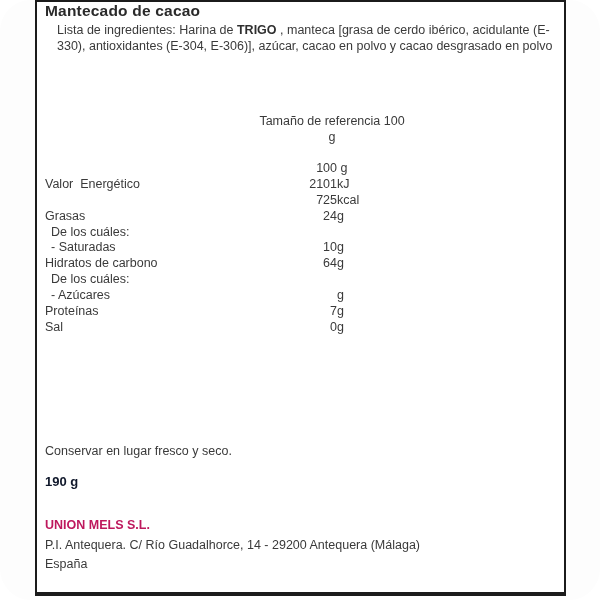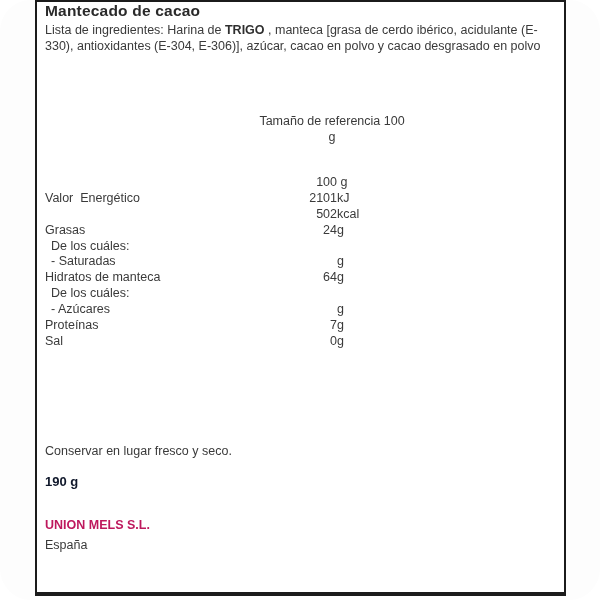--- a/index.html
+++ b/index.html
@@ -32,21 +32,21 @@
     left: 8px;
     top: 0px;
     font-size: 15.5px;
     font-weight: bold;
     color: #2a2a2a;
     letter-spacing: 0.2px;
     white-space: nowrap;
   }
   .ingredients {
     position: absolute;
-    left: 8px;
+    left: 20px;
     top: 20px;
     width: 502px;
     font-size: 12.5px;
     line-height: 16px;
   }
   .ingredients .bold {
     font-weight: bold;
     color: #2f2f2f;
   }
   .serving {
@@ -54,21 +54,21 @@
     left: 140px;
     top: 112px;
     width: 310px;
     text-align: center;
     font-size: 12.5px;
     line-height: 15.5px;
   }
   .nutrition {
     position: absolute;
     left: 0px;
-    top: 173px;
+    top: 159px;
     width: 100%;
   }
   .nrow {
     position: relative;
     height: 15.9px;
     font-size: 12.5px;
   }
   .nlabel {
     position: absolute;
     left: 8px;
@@ -137,37 +137,38 @@
       <div class="nrow">
         <span class="namount">100</span>
           <span class="nunit"> g</span>
       </div>
       <div class="nrow">
         <span class="nlabel">Valor  Energético</span>
           <span class="namount">2101</span>
           <span class="nunit">kJ</span>
       </div>
       <div class="nrow">
-        <span class="namount">502</span>
+        <span class="namount">725</span>
           <span class="nunit">kcal</span>
       </div>
       <div class="nrow">
         <span class="nlabel">Grasas</span>
           <span class="namount">24</span>
           <span class="nunit">g</span>
       </div>
       <div class="nrow indent">
         <span class="nlabel">De los cuáles:</span>
       </div>
       <div class="nrow indent">
         <span class="nlabel">- Saturadas</span>
-          <span class="nunit">g</span>
-      </div>
-      <div class="nrow">
-        <span class="nlabel">Hidratos de manteca</span>
+          <span class="namount">10</span>
+          <span class="nunit">g</span>
+      </div>
+      <div class="nrow">
+        <span class="nlabel">Hidratos de carbono</span>
           <span class="namount">64</span>
           <span class="nunit">g</span>
       </div>
       <div class="nrow indent">
         <span class="nlabel">De los cuáles:</span>
       </div>
       <div class="nrow indent">
         <span class="nlabel">- Azúcares</span>
           <span class="nunit">g</span>
       </div>
@@ -182,17 +183,18 @@
           <span class="nunit">g</span>
       </div>
     </div>
 
     <p class="storage" style="margin:0;">Conservar en lugar fresco y seco.</p>
 
     <p class="weight" style="margin:0;">190 g</p>
 
     <div class="manufacturer">
       <div class="name">UNION MELS S.L.</div>
+      <div>P.I. Antequera. C/ Río Guadalhorce, 14 - 29200 Antequera (Málaga)</div>
       <div>España</div>
     </div>
 
   </div>
 </div>
 
 </body></html>

